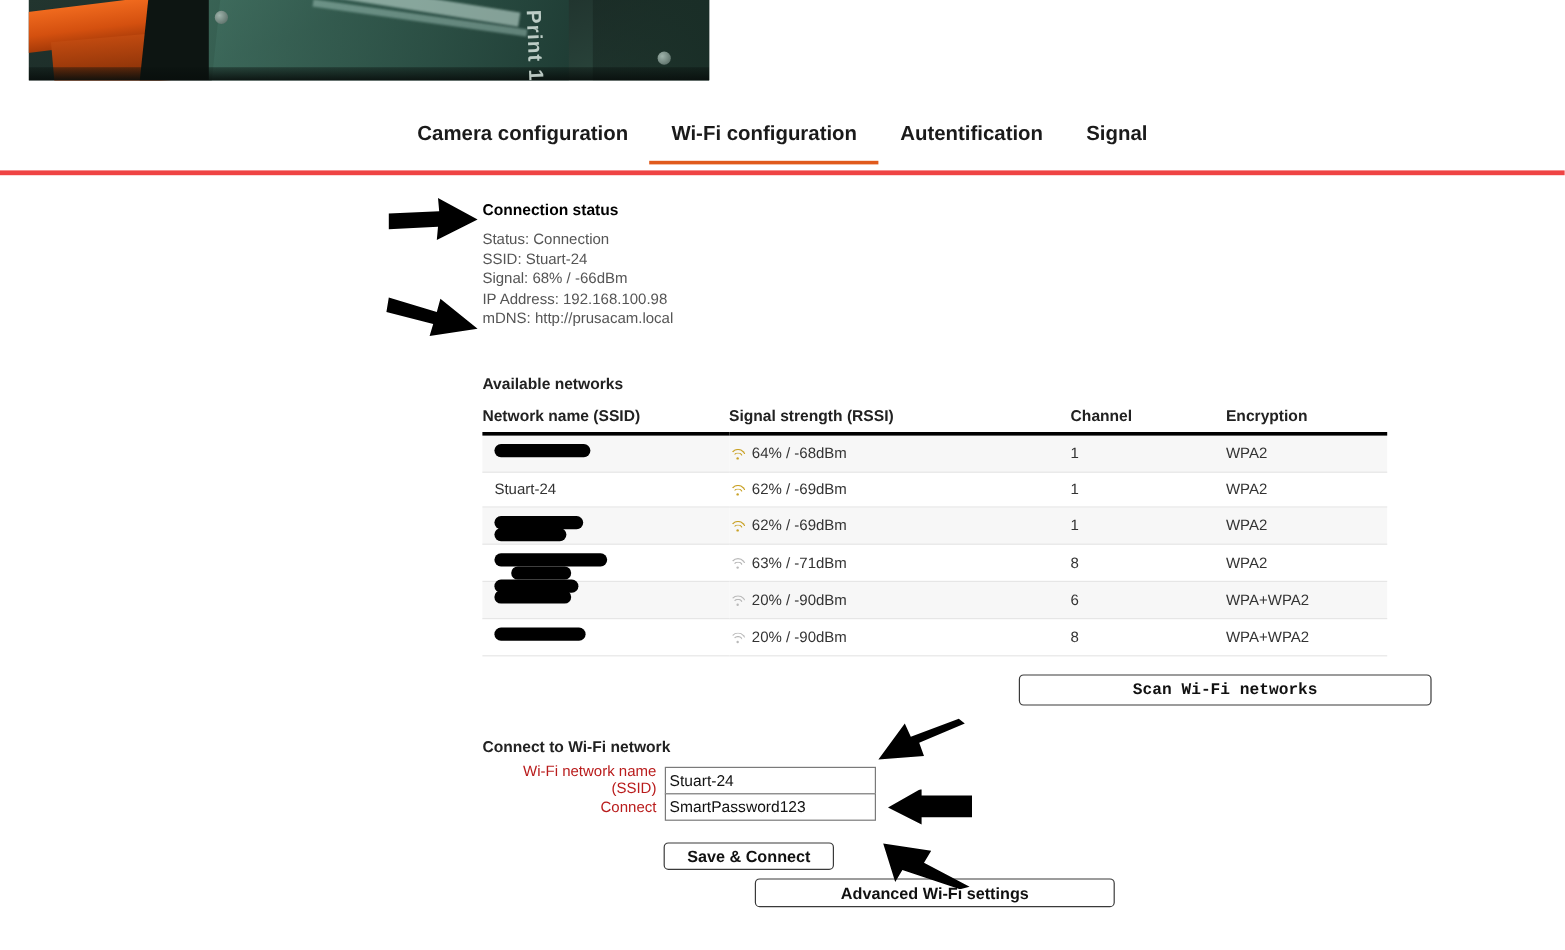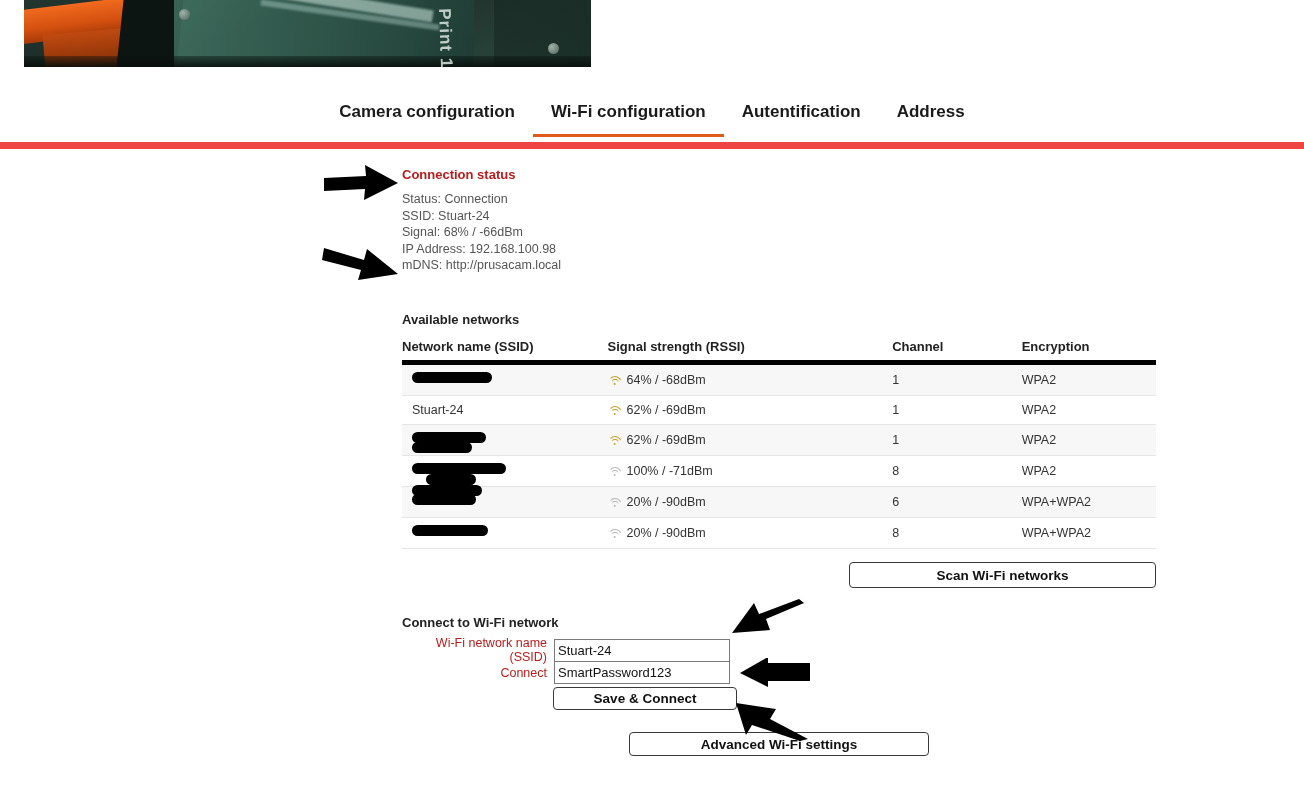--- a/index.html
+++ b/index.html
@@ -92,21 +92,21 @@
   
   .nav {
     position: absolute;
     left: 0; top: 92px;
     width: 1304px;
     height: 50px;
     display: flex;
     justify-content: center;
     align-items: flex-start;
     gap: 0px;
-    border-bottom: 7px solid #ef4444;
+    border-bottom: 4px solid #ef4444;
   }
   .nav-item {
     font-size: 17px;
     font-weight: bold;
     color: #1a1a1a;
     padding: 10px 18px 12px 18px;
     cursor: pointer;
     white-space: nowrap;
   }
   .nav-item.active {
@@ -118,21 +118,21 @@
     position: absolute;
     left: 0; top: 142px;
     width: 1304px;
   }
 
   .conn-title {
     position: absolute;
     left: 402px; top: 25px;
     font-size: 13px;
     font-weight: bold;
-    color: #b91c1c;
+    color: #000000;
   }
   .conn-lines {
     position: absolute;
     left: 402px; top: 49px;
     font-size: 12.5px;
     color: #555;
     line-height: 16.6px;
   }
 
   .avail-title {
@@ -151,21 +151,21 @@
     border-collapse: collapse;
     font-size: 12.5px;
     color: #333;
   }
   .net-table th {
     text-align: left;
     font-size: 13px;
     font-weight: bold;
     color: #222;
     padding: 0 0 6px 0;
-    border-bottom: 5px solid #000000;
+    border-bottom: 3px solid #000000;
   }
   .net-table th.c-ssid { width: 226px; }
   .net-table th.c-rssi { width: 266px; }
   .net-table th.c-chan { width: 110px; text-align: left; padding-left: 62px;}
   .net-table th.c-enc  { width: 152px; text-align: left; padding-left: 32px;}
   .net-table td {
     padding: 7px 0 7px 0;
     border-bottom: 1px solid #e6e6e6;
     vertical-align: middle;
   }
@@ -208,22 +208,22 @@
     border: 1px solid #3a3a3a;
     background: #ffffff;
     border-radius: 4px;
     font-size: 13.5px;
     font-weight: bold;
     color: #111;
     cursor: pointer;
     font-family: "Liberation Sans", sans-serif;
     text-align: center;
   }
-  .btn-scan  { left: 849px; top: 420px; width: 307px; height: 26px; }
-  .btn-save  { left: 553px; top: 545px; width: 184px; height: 23px; }
+  .btn-scan  { left: 849px; top: 420px; width: 344px; height: 26px; font-family: Liberation Mono, monospace; }
+  .btn-save  { left: 553px; top: 560px; width: 142px; height: 23px; }
   .btn-adv   { left: 629px; top: 590px; width: 300px; height: 24px; }
 
   
   .form-title {
     position: absolute;
     left: 402px; top: 473px;
     font-size: 13px;
     font-weight: bold;
     color: #222;
   }
@@ -268,21 +268,21 @@
   <div class="cam-layer cam-bottom-band"></div>
   <div class="cam-layer cam-text">Print 1</div>
   <div class="cam-layer cam-knob k1"></div>
   <div class="cam-layer cam-knob k2"></div>
 </div>
 
 <div class="nav">
   <div class="nav-item">Camera configuration</div>
   <div class="nav-item active">Wi-Fi configuration</div>
   <div class="nav-item">Autentification</div>
-  <div class="nav-item">Address</div>
+  <div class="nav-item">Signal</div>
 </div>
 
 <div class="content">
 
   <div class="conn-title">Connection status</div>
   <div class="conn-lines">
     <div>Status: Connection</div>
     <div>SSID: Stuart-24</div>
     <div>Signal: 68% / -66dBm</div>
     <div>IP Address: 192.168.100.98</div>
@@ -348,21 +348,21 @@
         </tr>
         <tr>
           <td class="td-ssid"><span class="redact-group" style="display: inline-block; width: 120px; position: relative; height: 13px;"><span class="redact" style="position: absolute; left: 0px; top: 0px; width: 94px;"></span><span class="redact" style="position: absolute; left: 14px; top: 11px; width: 50px;"></span><span class="redact" style="position: absolute; left: 0px; top: 22px; width: 70px;"></span></span></td>
           <td>
             <div class="rssi-cell">
               <span class="wifi-ico gray">
                 <i class="a"></i>
                 <i class="b"></i>
                 <i class="d"></i>
               </span>
-              <span>100% / -71dBm</span>
+              <span>63% / -71dBm</span>
             </div>
           </td>
           <td class="td-chan">8</td>
           <td class="td-enc">WPA2</td>
         </tr>
         <tr>
           <td class="td-ssid"><span class="redact-group" style="display: inline-block; width: 120px; position: relative; height: 13px;"><span class="redact" style="position: absolute; left: 0px; top: 0px; width: 64px;"></span></span></td>
           <td>
             <div class="rssi-cell">
               <span class="wifi-ico gray">

